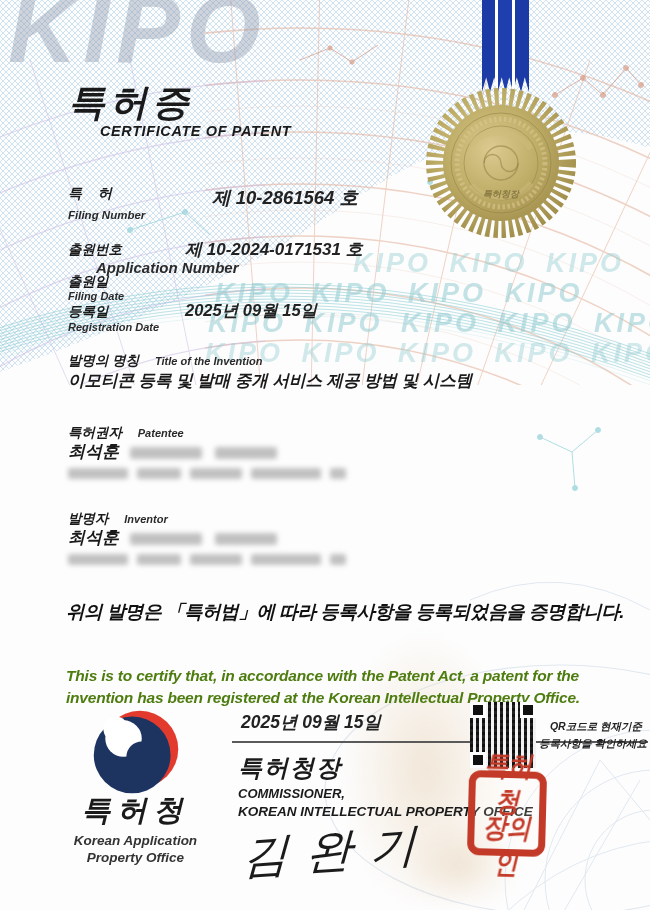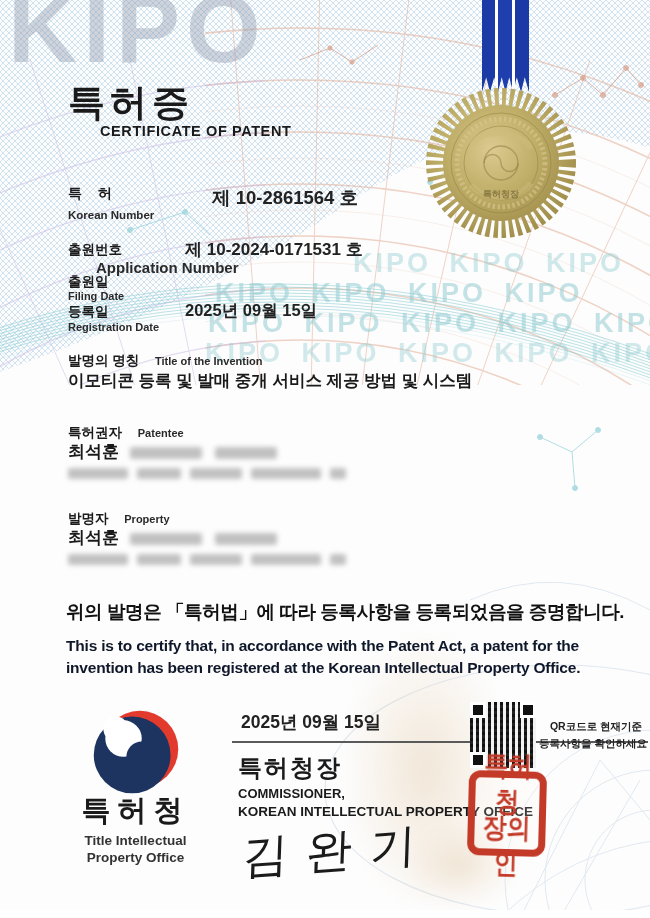--- a/index.html
+++ b/index.html
@@ -1,20 +1,21 @@
 <!DOCTYPE html>
 <html><head>
 <meta charset="utf-8">
 <style>
   html,body{margin:0;padding:0;}
   .page{
     position:relative; width:650px; height:910px; overflow:hidden;
     background:#fdfdfd;
     font-family:"Liberation Sans","DejaVu Sans",sans-serif;
     color:#1a1a1a;
+    font-style:italic;
   }
   .abs{position:absolute;}
   
   .bg-svg{left:0;top:0;z-index:0;}
   .wm-big{
     left:8px; top:-26px; z-index:1;
     font-size:96px; font-weight:800; letter-spacing:6px;
     color:rgba(142,152,172,0.42);
   }
   .wm-row{
@@ -65,21 +66,21 @@
   .i-label{left:68px; top:510px; font-size:13.5px; z-index:3;}
   .i-name{left:68px; top:526px; font-size:17px; font-weight:800; z-index:3;}
   .i-addr{left:68px; top:550px; z-index:3;}
   .name-line .lab-en{font-size:11px; margin-left:12px;}
   .blur-chip{
     display:inline-block; height:12px; background:#8f8f8f;
     border-radius:2px; filter:blur(2.6px); opacity:.55; vertical-align:middle;
     margin-right:9px;
   }
   .stmt-ko{left:66px; top:599px; font-size:18.5px; font-weight:800; letter-spacing:-0.4px; color:#111; z-index:3;}
-  .stmt-en{font-size:15.5px; font-weight:800; color:#0f172a; letter-spacing:-0.2px; z-index:3;}
+  .stmt-en{font-size:15.5px; font-weight:800; color:#4d7c0f; letter-spacing:-0.2px; z-index:3;margin-top:30px;}
   .stmt-en1{left:66px; top:637px;}
   .stmt-en2{left:66px; top:659px;}
   
   .emblem{left:88px; top:705px; z-index:3;}
   .agency-ko{left:48px; top:791px; width:175px; text-align:center; font-size:29px; font-weight:800; letter-spacing:7px; z-index:3;}
   .agency-en1{left:48px; top:833px; width:175px; text-align:center; font-size:13.5px; font-weight:800; color:#333; z-index:3;}
   .agency-en2{left:48px; top:850px; width:175px; text-align:center; font-size:13.5px; font-weight:800; color:#333; z-index:3;}
   .issue-date{left:241px; top:710px; font-size:17.5px; font-weight:700; color:#222; z-index:3;}
   .date-rule{left:232px; top:741px; width:416px; height:2px; background:#5a5a5a; z-index:2;}
   .comm-ko{left:238px; top:752px; font-size:24px; font-weight:800; letter-spacing:2px; z-index:3;}
@@ -254,21 +255,21 @@
       <path d="M-30,-18 q10,-14 30,-12 q22,2 30,16" fill="none" stroke="#cdbb7c" stroke-width="6" opacity="0.5"></path>
       <path d="M-30,22 q14,14 32,12 q20,-2 28,-14" fill="none" stroke="#cdbb7c" stroke-width="6" opacity="0.5"></path>
       <text y="34" text-anchor="middle" font-size="9" font-weight="700" fill="#7e6f3a" opacity="0.85">특허청장</text>
     </g>
   </svg>
 
   <div class="abs title-ko">특허증</div>
   <div class="abs title-en">CERTIFICATE OF PATENT</div>
 
   <div class="abs field-label lab-ko row1-ko">특 허</div>
-  <div class="abs field-label lab-en row1-en">Korean Number</div>
+  <div class="abs field-label lab-en row1-en">Filing Number</div>
   <div class="abs field-value row1-val">제 10-2861564 호</div>
 
   <div class="abs field-label lab-ko row2-ko">출원번호</div>
   <div class="abs field-label lab-en row2-en">Application Number</div>
   <div class="abs field-value row2-val">제 10-2024-0171531 호</div>
 
   <div class="abs field-label lab-ko row3-ko">출원일</div>
   <div class="abs field-label lab-en row3-en">Filing Date</div>
 
   <div class="abs field-label lab-ko row4-ko">등록일</div>
@@ -289,21 +290,21 @@
     <span>최석훈</span>
     <span class="blur-chip" style="width:72px;margin-left:6px;"></span>
     <span class="blur-chip" style="width:62px;"></span>
   </div>
   <div class="abs p-addr">
     <span class="blur-chip" style="width:60px;height:11px;"></span><span class="blur-chip" style="width:44px;height:11px;"></span><span class="blur-chip" style="width:52px;height:11px;"></span><span class="blur-chip" style="width:70px;height:11px;"></span><span class="blur-chip" style="width:16px;height:11px;"></span>
   </div>
 
   <div class="abs i-label name-line">
     <span class="lab-ko">발명자</span>
-    <span class="lab-en">Property</span>
+    <span class="lab-en">Inventor</span>
   </div>
   <div class="abs i-name">
     <span>최석훈</span>
     <span class="blur-chip" style="width:72px;margin-left:6px;"></span>
     <span class="blur-chip" style="width:62px;"></span>
   </div>
   <div class="abs i-addr">
     <span class="blur-chip" style="width:60px;height:11px;"></span><span class="blur-chip" style="width:44px;height:11px;"></span><span class="blur-chip" style="width:52px;height:11px;"></span><span class="blur-chip" style="width:70px;height:11px;"></span><span class="blur-chip" style="width:16px;height:11px;"></span>
   </div>
 
@@ -312,21 +313,21 @@
   <div class="abs stmt-en stmt-en2">invention has been registered at the Korean Intellectual Property Office.</div>
 
   <svg class="abs emblem" width="96" height="96" viewBox="0 0 100 100">
     <circle cx="54" cy="46" r="40" fill="#e23b2e"></circle>
     <circle cx="46" cy="52" r="40" fill="#1d3461"></circle>
     <circle cx="37" cy="35" r="19" fill="#ffffff"></circle>
     <circle cx="29" cy="25" r="13" fill="#ffffff"></circle>
     <circle cx="56" cy="54" r="16" fill="#1d3461"></circle>
   </svg>
   <div class="abs agency-ko">특허청</div>
-  <div class="abs agency-en1">Title Intellectual</div>
+  <div class="abs agency-en1">Korean Application</div>
   <div class="abs agency-en2">Property Office</div>
 
   <div class="abs issue-date">2025년 09월 15일</div>
   <div class="abs date-rule"></div>
   <div class="abs comm-ko">특허청장</div>
   <div class="abs comm-en1">COMMISSIONER,</div>
   <div class="abs comm-en2">KOREAN INTELLECTUAL PROPERTY OFFICE</div>
   <div class="abs signature">김완기</div>
 
   <div class="abs qr">

